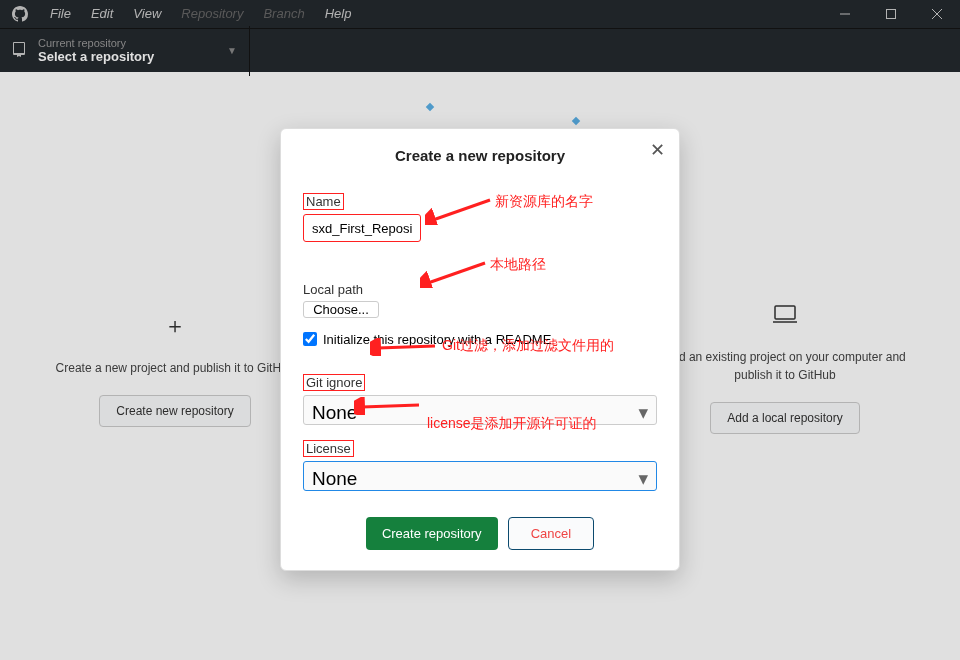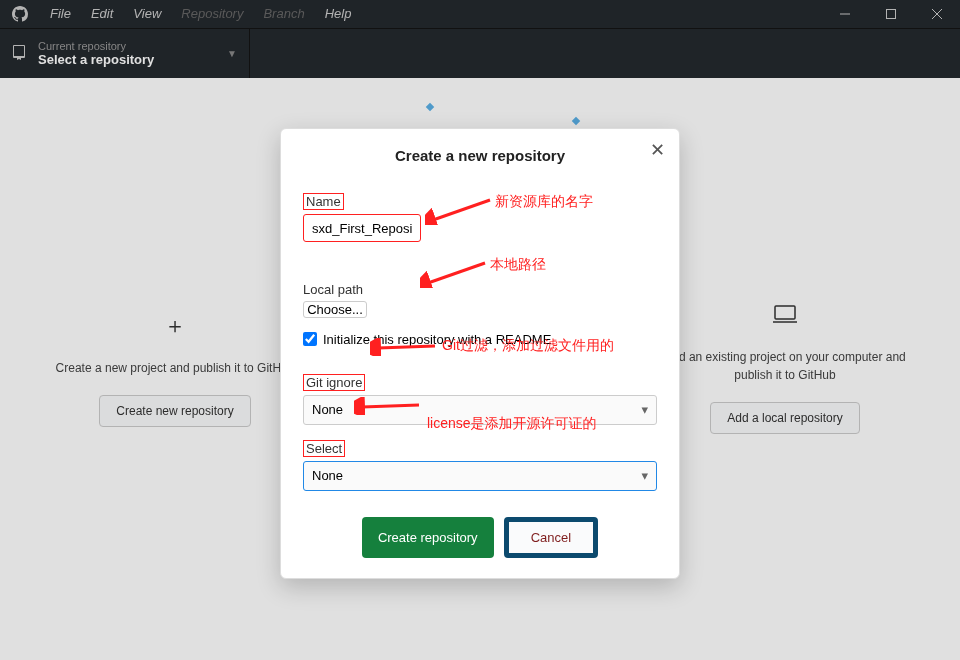--- a/index.html
+++ b/index.html
@@ -8,21 +8,21 @@
 
 .titlebar { height: 28px; background: #24292e; display: flex; align-items: center; color: #d0d0d0; font-size: 13px; font-style: italic; }
 .titlebar .logo { width: 40px; display: flex; align-items: center; justify-content: center; }
 .titlebar .logo svg { fill: #ccc; }
 .titlebar .menu { display: flex; gap: 0; }
 .titlebar .menu span { padding: 0 10px; cursor: default; line-height: 28px; color: #ccc; }
 .titlebar .menu span.disabled { color: #666; }
 .titlebar .win-controls { margin-left: auto; display: flex; }
 .titlebar .win-controls div { width: 46px; height: 28px; display: flex; align-items: center; justify-content: center; color: #ccc; }
 
-.toolbar { height: 50px; background: #24292e; border-top: 1px solid #141414; display: flex; align-items: center; }
+.toolbar { height: 44px; background: #24292e; border-top: 1px solid #141414; display: flex; align-items: center; }
 .repo-selector { width: 250px; height: 50px; border-right: 1px solid #141414; display: flex; align-items: center; padding: 0 12px; color: #ccc; }
 .repo-selector .repo-icon { margin-right: 10px; }
 .repo-selector .texts { flex: 1; }
 .repo-selector .label { font-size: 11px; color: #999; }
 .repo-selector .value { font-size: 13px; color: #fff; font-weight: 600; }
 .repo-selector .caret { color: #888; font-size: 10px; }
 
 .content { position: absolute; top: 78px; left: 0; right: 0; bottom: 0; background: #fff; display: flex; align-items: center; justify-content: space-between; padding: 0 50px; }
 .welcome-col { width: 250px; text-align: center; display: flex; flex-direction: column; align-items: center; }
 .welcome-col .big-icon { font-size: 22px; margin-bottom: 18px; color: #333; }
@@ -31,29 +31,29 @@
 
 .overlay { position: absolute; inset: 0; background: rgba(0,0,0,0.12); display: flex; align-items: flex-start; justify-content: center; padding-top: 128px; }
 .dialog { width: 400px; background: #fff; border: 1px solid #ddd; border-radius: 6px; box-shadow: 0 8px 24px rgba(0,0,0,0.2); padding: 18px 22px 20px; position: relative; }
 .dialog .close { position: absolute; top: 10px; right: 14px; font-size: 18px; color: #555; cursor: pointer; }
 .dialog h2 { font-size: 15px; font-weight: 600; text-align: center; margin-bottom: 28px; color: #222; }
 .field { margin-bottom: 14px; }
 .field-label { font-size: 13px; color: #333; margin-bottom: 4px; display: inline-block; }
 .field input[type=text] { width: 100%; height: 28px; border: 1px solid #ccc; border-radius: 3px; padding: 0 8px; font-size: 13px; }
 .path-row { display: flex; gap: 8px; }
 .path-row input { flex: 1; }
-.path-row button { width: 64px; border: 1px solid #ccc; background: #fff; border-radius: 3px; font-size: 13px; }
+.path-row button { width: 76px; border: 1px solid #ccc; background: #fff; border-radius: 3px; font-size: 13px; }
 .check-row { display: flex; align-items: center; gap: 6px; font-size: 13px; margin-bottom: 26px; }
 .check-row input { width: 14px; height: 14px; }
-.select { width: 100%; height: 30px; border: 1px solid #ccc; border-radius: 3px; padding: 0 8px; font-size: 13px; background: #fafafa; display: flex; align-items: center; justify-content: space-between; }
+.select { width: 100%; height: 30px; border: 1px solid #ccc; border-radius: 3px; padding: 0 8px; font-size: 19px; background: #fafafa; display: flex; align-items: flex-end; justify-content: space-between; }
 .select.active { border: 1px solid #2188e6; }
 .select .caret { color: #666; }
 .dialog-actions { display: flex; justify-content: center; gap: 10px; margin-top: 26px; }
 .btn-primary { background: #15803d; color: #fff; border: none; border-radius: 4px; padding: 8px 16px; font-size: 13px; }
-.btn-secondary { background: #fafbfc; color: #7f1d1d; border: 5px solid #0c4a6e; border-radius: 4px; padding: 8px 22px; font-size: 13px; }
+.btn-secondary { background: #fafbfc; color: #ef4444; border: 1px solid #0c4a6e; border-radius: 4px; padding: 8px 22px; font-size: 13px; }
 
 .redbox { border: 1px solid #ff2020 !important; }
 .anno { position: absolute; color: #ff2020; font-size: 14px; pointer-events: none; white-space: nowrap; }
 .arrow-svg { position: absolute; pointer-events: none; }
 .diamond { position:absolute; width:6px; height:6px; background:#5ab0e6; transform:rotate(45deg); }
 </style>
 </head>
 <body>
 
 <div class="titlebar">
@@ -155,21 +155,21 @@
 
     <div class="field">
       <span class="field-label redbox" style="padding:0 2px;">Git ignore</span>
       <div class="select">
         <span>None</span>
         <span class="caret">▾</span>
       </div>
     </div>
 
     <div class="field" style="margin-bottom:0;">
-      <span class="field-label redbox" style="padding:0 2px;">Select</span>
+      <span class="field-label redbox" style="padding:0 2px;">License</span>
       <div class="select active">
         <span>None</span>
         <span class="caret">▾</span>
       </div>
     </div>
 
     <div class="dialog-actions">
       <button class="btn-primary">Create repository</button>
       <button class="btn-secondary">Cancel</button>
     </div>

